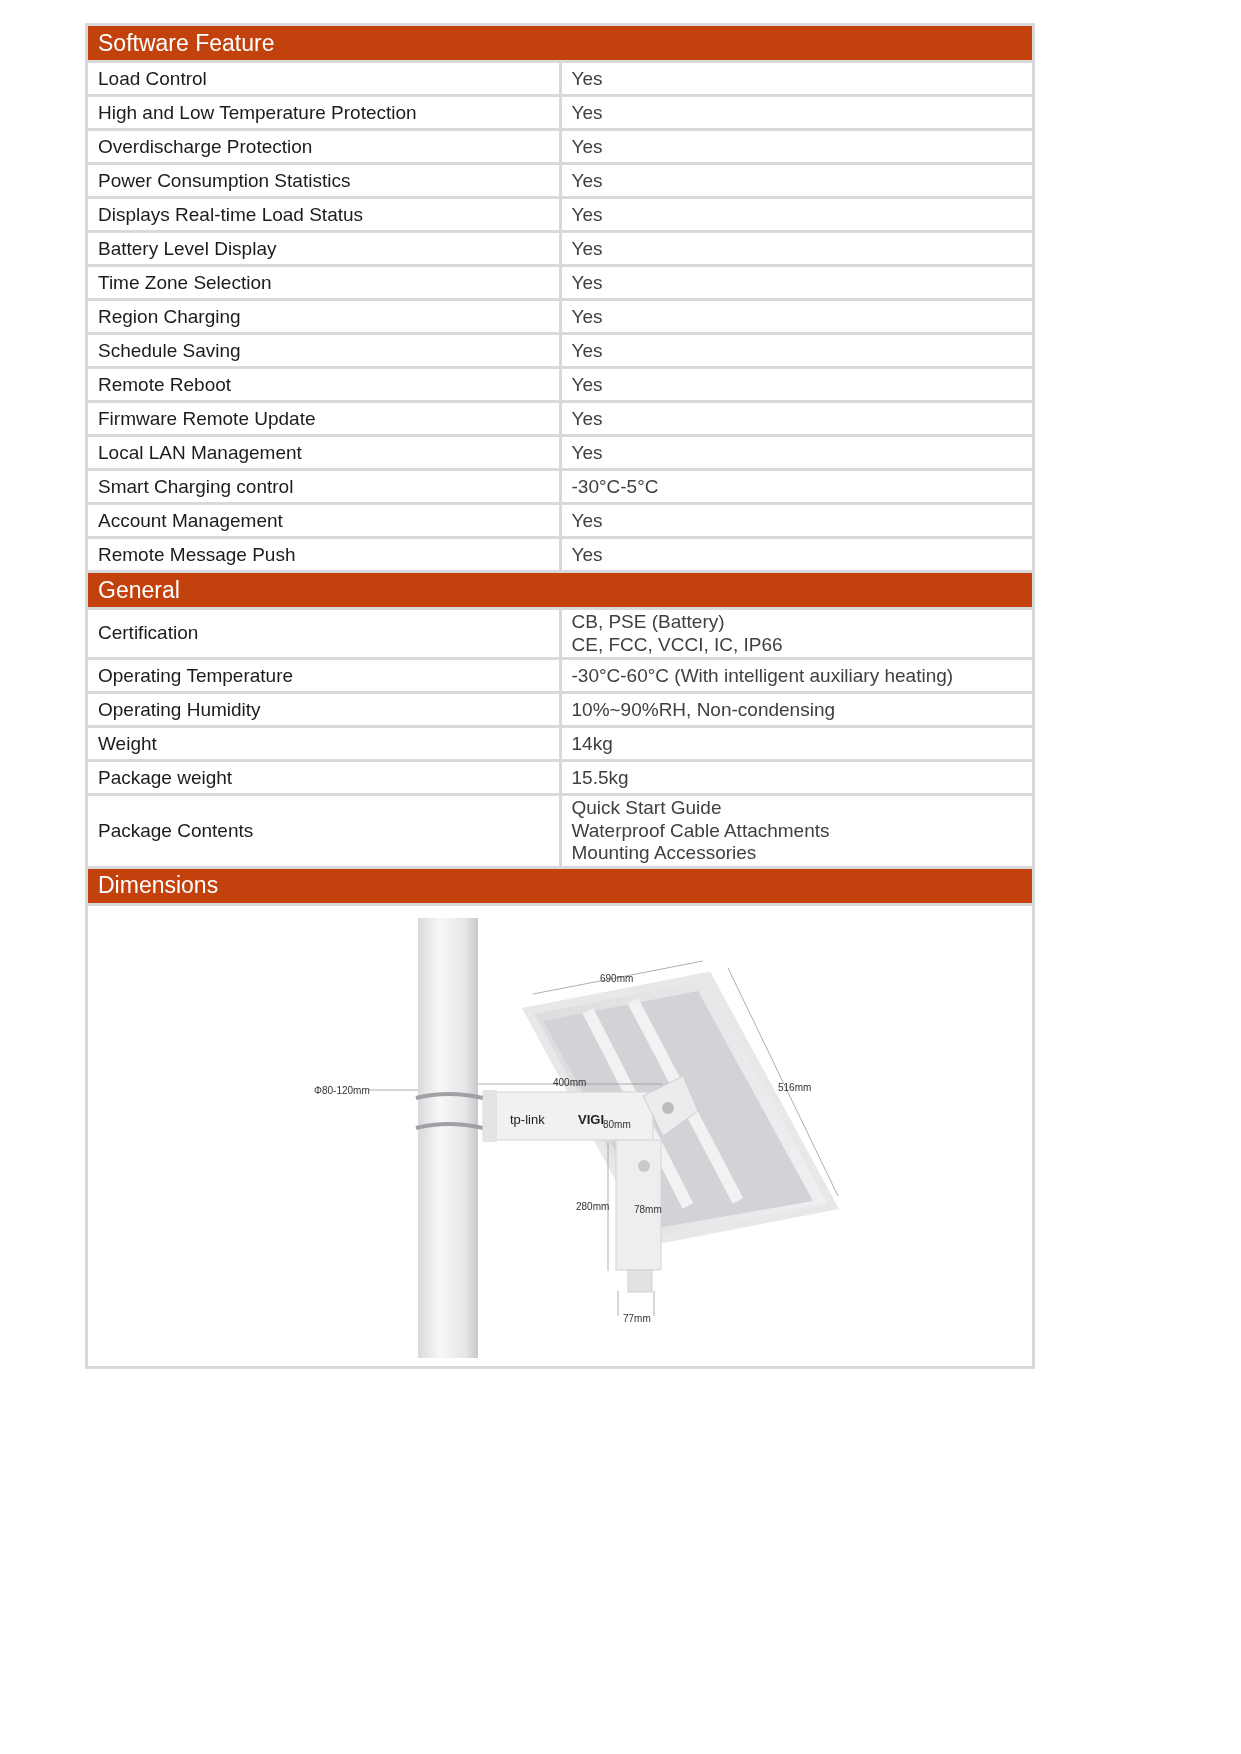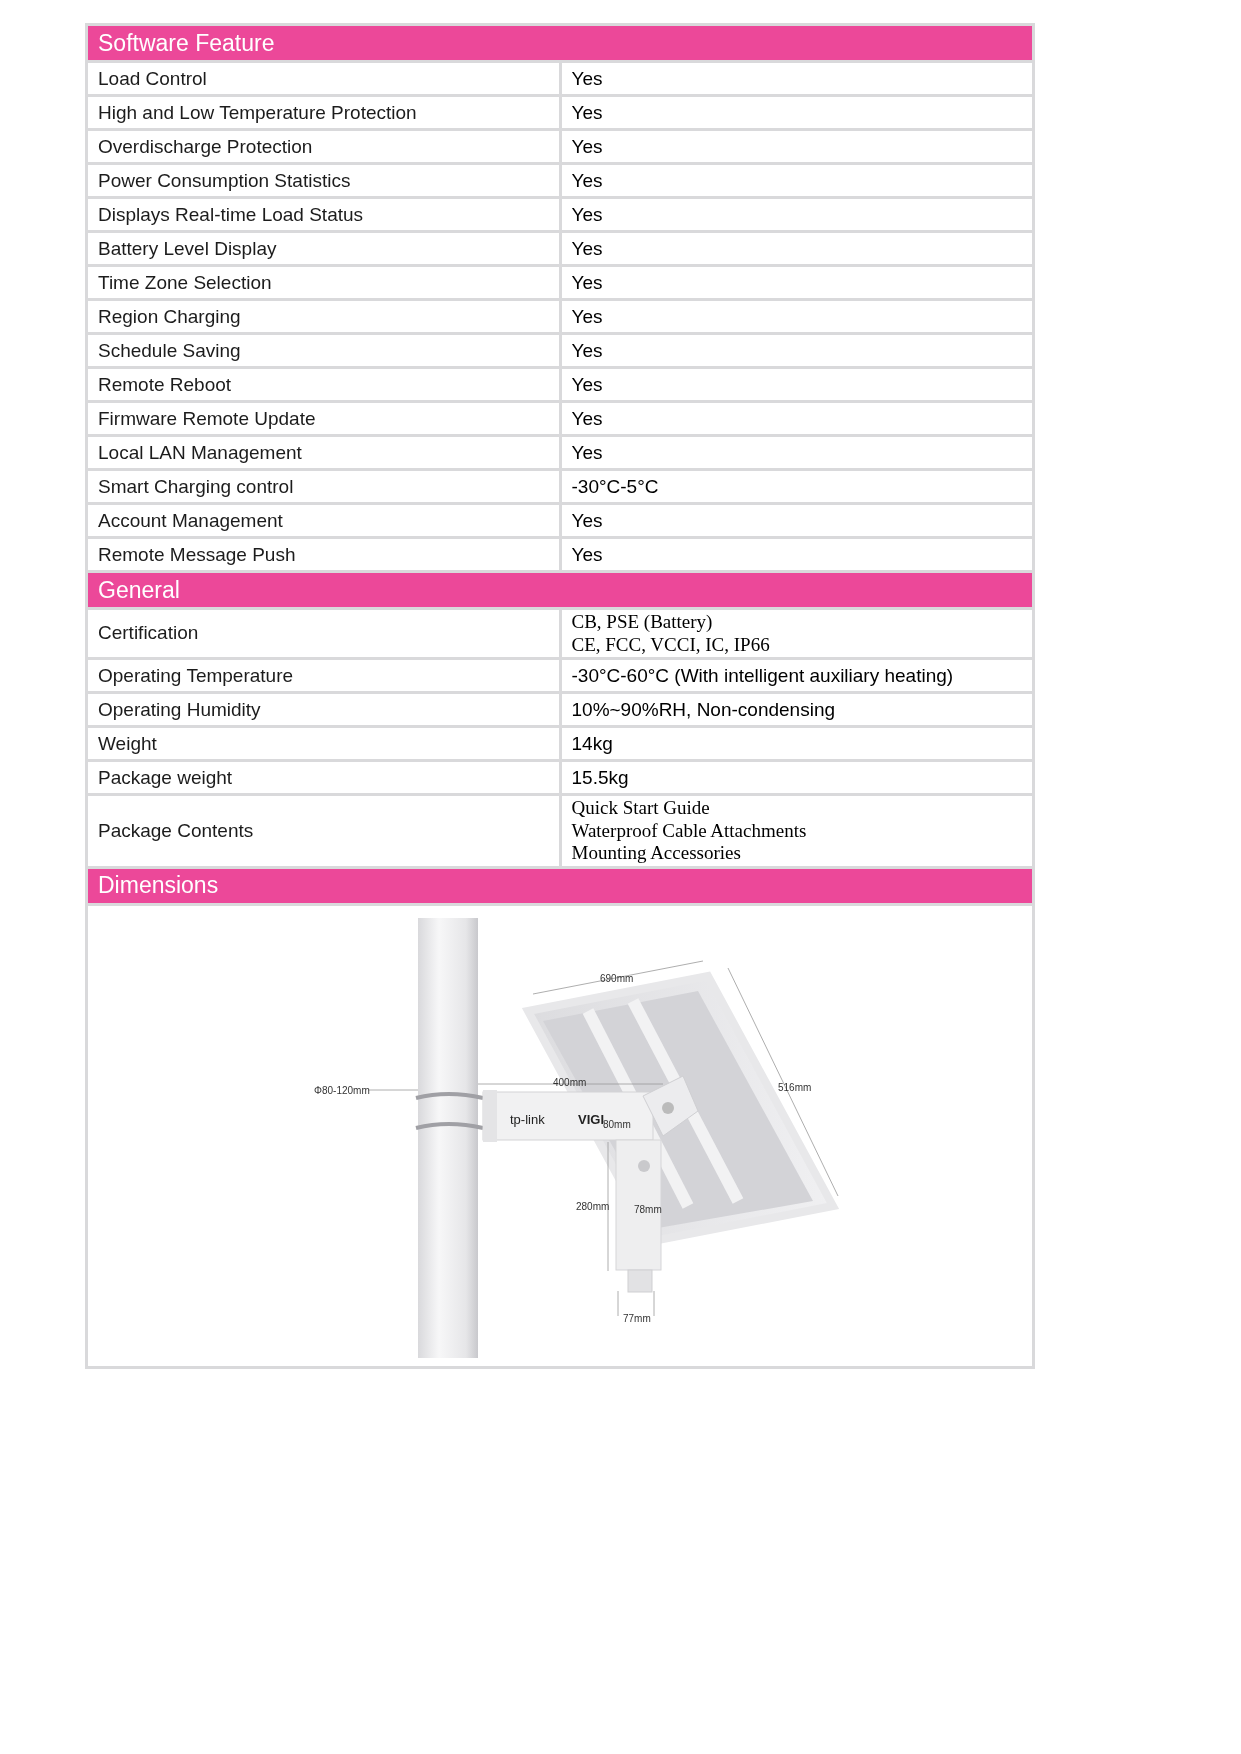--- a/index.html
+++ b/index.html
@@ -1,26 +1,26 @@
 <!DOCTYPE html>
 <html><head>
   <meta charset="utf-8">
   <style>
     html, body { margin: 0; padding: 0; background: #ffffff; }
     body { width: 1241px; height: 1754px; position: relative; overflow: hidden;
       font-family: "Liberation Sans", sans-serif; color: #1a1a1a; }
     .sheet { position: absolute; left: 85px; top: 23px; width: 950px; }
     table.spec { width: 950px; border-collapse: collapse; table-layout: fixed; }
     table.spec td { border: 3px solid #d9d9db; padding: 0 0 0 10px; font-size: 19px; vertical-align: middle; }
-    tr.sec td { background: #ec4899; color: #ffffff; font-size: 23px; height: 34px; border-color: #d9d9db; padding-left: 10px; }
+    tr.sec td { background: #c2410c; color: #ffffff; font-size: 23px; height: 34px; border-color: #d9d9db; padding-left: 10px; }
     tr.row td { height: 31px; }
     td.lbl { width: 330px; color: #1c1c1c; }
-    td.val { color: #000000; font-weight: 300; padding-left: 14px; }
+    td.val { color: #404040; font-weight: 300; padding-left: 14px; }
     tr.multi td { height: auto; padding-top: 1px; padding-bottom: 1px; line-height: 22.5px; }
-    .line { display: block; font-family: Liberation Serif, serif; }
+    .line { display: block; }
     .dim-cell { height: 460px; padding: 0 !important; position: relative; }
     .diagram { position: absolute; left: 0; top: 0; width: 944px; height: 460px; }
     .dimtxt { font-family: "Liberation Sans", sans-serif; font-size: 10px; fill: #333; }
     .brand { font-family: "Liberation Sans", sans-serif; font-size: 13px; fill: #222; }
   </style>
 </head>
 <body>
 
 <div class="sheet">
   <table class="spec">

